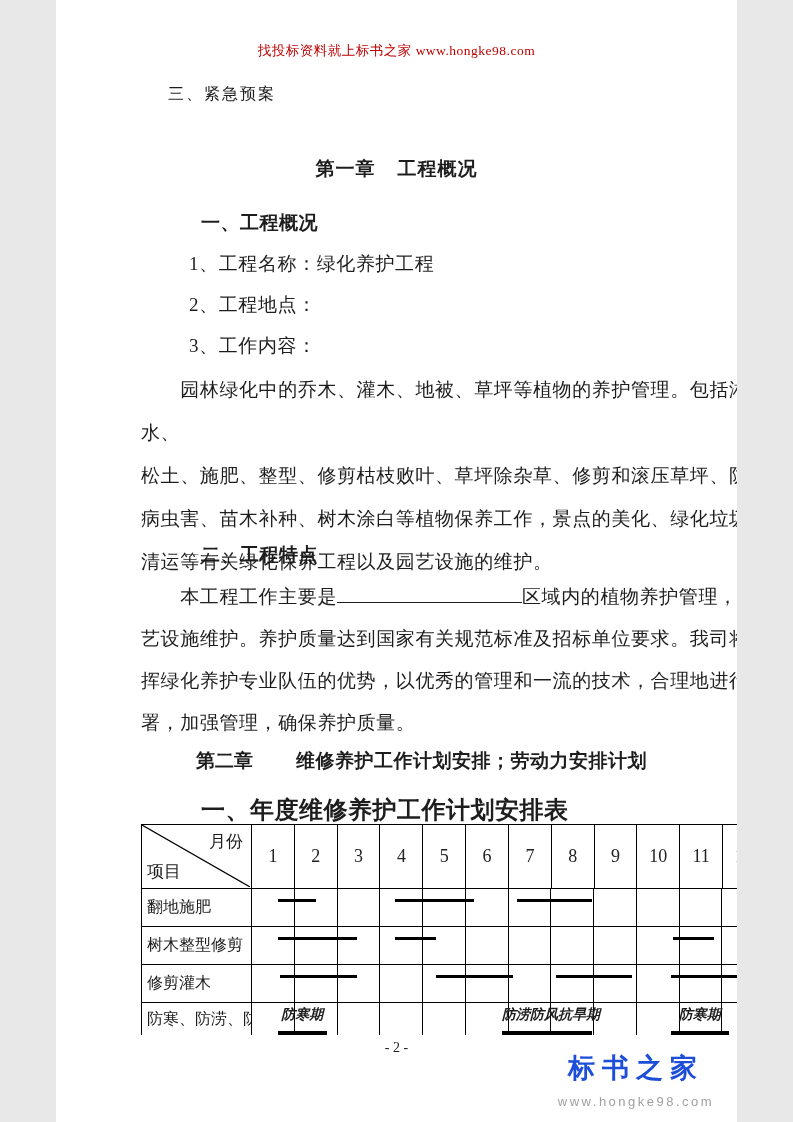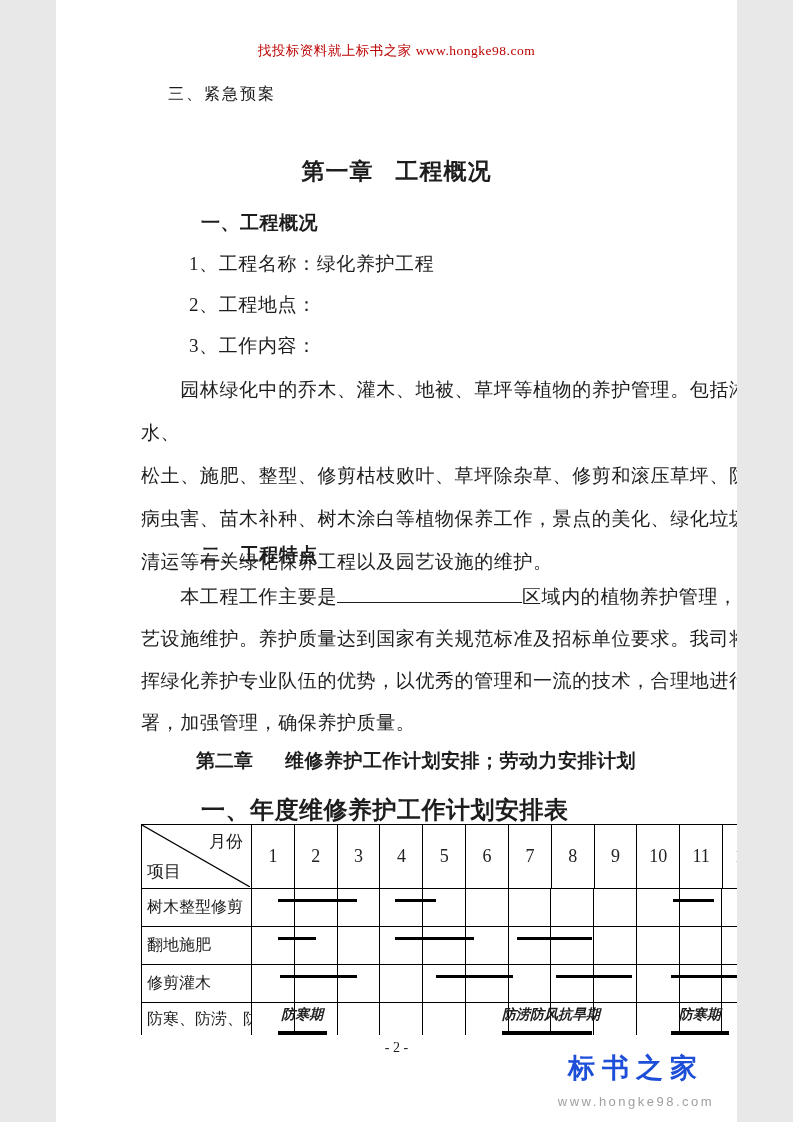--- a/index.html
+++ b/index.html
@@ -2,37 +2,37 @@
 <html><head>
 <meta charset="utf-8">
 <style>
   html,body{margin:0;padding:0;background:#e8e8e8;}
   .page{position:relative;width:673px;height:1122px;background:#ffffff;margin:0 auto;
         font-family:"Liberation Serif","DejaVu Serif",serif;color:#1d1d1d;overflow:hidden;padding-left:8px;}
   .hdr-red{position:absolute;top:42px;left:0;width:100%;text-align:center;
            font-size:13.5px;color:#bb0000;letter-spacing:0.5px;}
   .leftover{position:absolute;top:84px;left:112px;font-size:16px;letter-spacing:2px;}
   .h1{position:absolute;top:156px;left:0;width:100%;text-align:center;
-      font-size:23px;font-weight:bold;letter-spacing:1px;}
+      font-size:19px;font-weight:bold;letter-spacing:1px;}
   .h1 .gap{display:inline-block;width:22px;}
   .h2{position:absolute;left:145px;font-size:19px;font-weight:bold;letter-spacing:0.5px;}
   .h2a{top:210px;}
   .h2b{top:542px;}
   .items{position:absolute;top:252px;left:133px;font-size:19px;}
   .item{height:41px;line-height:24px;letter-spacing:0.6px;}
   .para{position:absolute;left:85px;width:634px;font-size:19px;line-height:43px;
         letter-spacing:0.6px;white-space:pre-line;text-align:left;}
   .para1{top:368px;}
   .para2{top:576px;line-height:42px;white-space:normal;}
   .p2line1{white-space:nowrap;}
   .p2rest{white-space:pre-line;}
   .blank{display:inline-block;width:185px;border-bottom:1.5px solid #1d1d1d;height:1em;
          vertical-align:baseline;}
   .chap2{position:absolute;top:748px;left:140px;font-size:19px;font-weight:bold;}
-  .chap2 .c2text{margin-left:32px;letter-spacing:0.5px;font-family:Liberation Mono, monospace;}
+  .chap2 .c2text{margin-left:43px;letter-spacing:0.5px;font-family:Liberation Mono, monospace;}
   .h3{position:absolute;top:794px;left:145px;font-size:24px;font-weight:bold;letter-spacing:0.5px;}
   
   .sched{position:absolute;top:824px;left:85px;width:625px;box-sizing:border-box;
          border-top:1.5px solid #000;border-left:1.5px solid #000;border-right:1.5px solid #000;}
   .srow{display:flex;width:100%;box-sizing:border-box;}
   .corner{width:110px;box-sizing:border-box;position:relative;
           border-right:1.5px solid #000;border-bottom:1.5px solid #000;}
   .corner svg{position:absolute;left:0;top:0;}
   .corner .tr{position:absolute;top:5px;right:8px;font-size:17px;}
   .corner .bl{position:absolute;bottom:5px;left:5px;font-size:17px;}
@@ -120,57 +120,57 @@
           <div class="mhead">7</div>
           <div class="mhead">8</div>
           <div class="mhead">9</div>
           <div class="mhead">10</div>
           <div class="mhead">11</div>
           <div class="mhead">12</div>
         </div>
     </div>
 
   <div class="srow" style="height: 38px;">
+        <div class="label-cell">翻地施肥</div>
+        <div class="bar-area">
+          <div class="mcell"></div>
+          <div class="mcell"></div>
+          <div class="mcell"></div>
+          <div class="mcell"></div>
+          <div class="mcell"></div>
+          <div class="mcell"></div>
+          <div class="mcell"></div>
+          <div class="mcell"></div>
+          <div class="mcell"></div>
+          <div class="mcell"></div>
+          <div class="mcell"></div>
+          <div class="mcell"></div>
+          <div class="gbar" style="left: 5%; width: 7.5%;"></div>
+          <div class="gbar" style="left: 27.9167%; width: 15.4167%;"></div>
+          <div class="gbar" style="left: 51.6667%; width: 14.5833%;"></div>
+        </div>
+      </div>
+      <div class="srow" style="height: 38px;">
         <div class="label-cell">树木整型修剪</div>
         <div class="bar-area">
           <div class="mcell"></div>
           <div class="mcell"></div>
           <div class="mcell"></div>
           <div class="mcell"></div>
           <div class="mcell"></div>
           <div class="mcell"></div>
           <div class="mcell"></div>
           <div class="mcell"></div>
           <div class="mcell"></div>
           <div class="mcell"></div>
           <div class="mcell"></div>
           <div class="mcell"></div>
           <div class="gbar" style="left: 5%; width: 15.4167%;"></div>
           <div class="gbar" style="left: 27.9167%; width: 7.91667%;"></div>
           <div class="gbar" style="left: 82.0833%; width: 7.91667%;"></div>
-        </div>
-      </div>
-      <div class="srow" style="height: 38px;">
-        <div class="label-cell">翻地施肥</div>
-        <div class="bar-area">
-          <div class="mcell"></div>
-          <div class="mcell"></div>
-          <div class="mcell"></div>
-          <div class="mcell"></div>
-          <div class="mcell"></div>
-          <div class="mcell"></div>
-          <div class="mcell"></div>
-          <div class="mcell"></div>
-          <div class="mcell"></div>
-          <div class="mcell"></div>
-          <div class="mcell"></div>
-          <div class="mcell"></div>
-          <div class="gbar" style="left: 5%; width: 7.5%;"></div>
-          <div class="gbar" style="left: 27.9167%; width: 15.4167%;"></div>
-          <div class="gbar" style="left: 51.6667%; width: 14.5833%;"></div>
         </div>
       </div>
       <div class="srow" style="height: 38px;">
         <div class="label-cell">修剪灌木</div>
         <div class="bar-area">
           <div class="mcell"></div>
           <div class="mcell"></div>
           <div class="mcell"></div>
           <div class="mcell"></div>
           <div class="mcell"></div>

